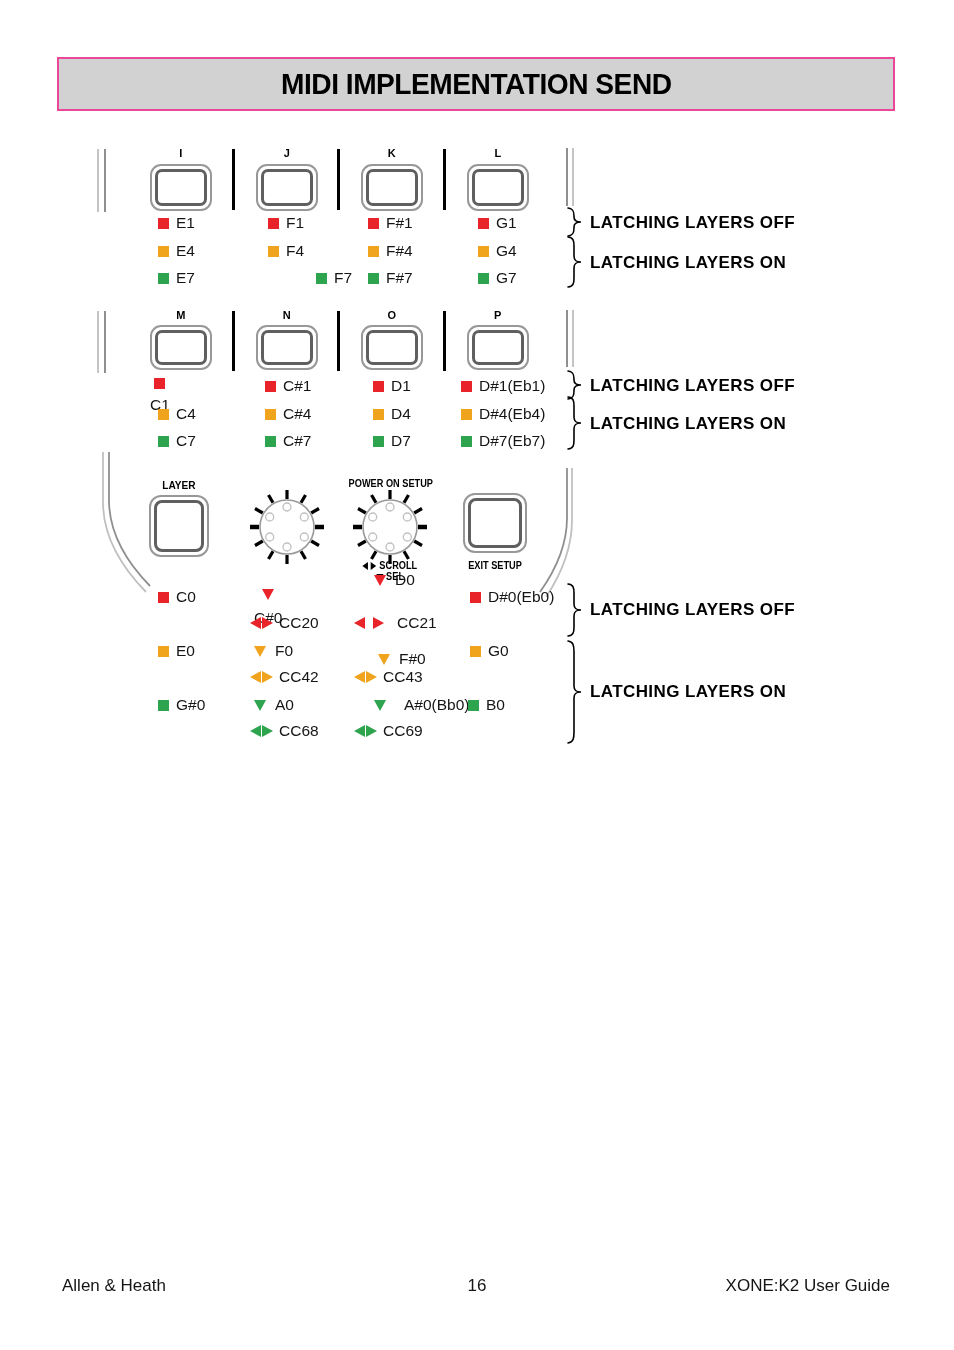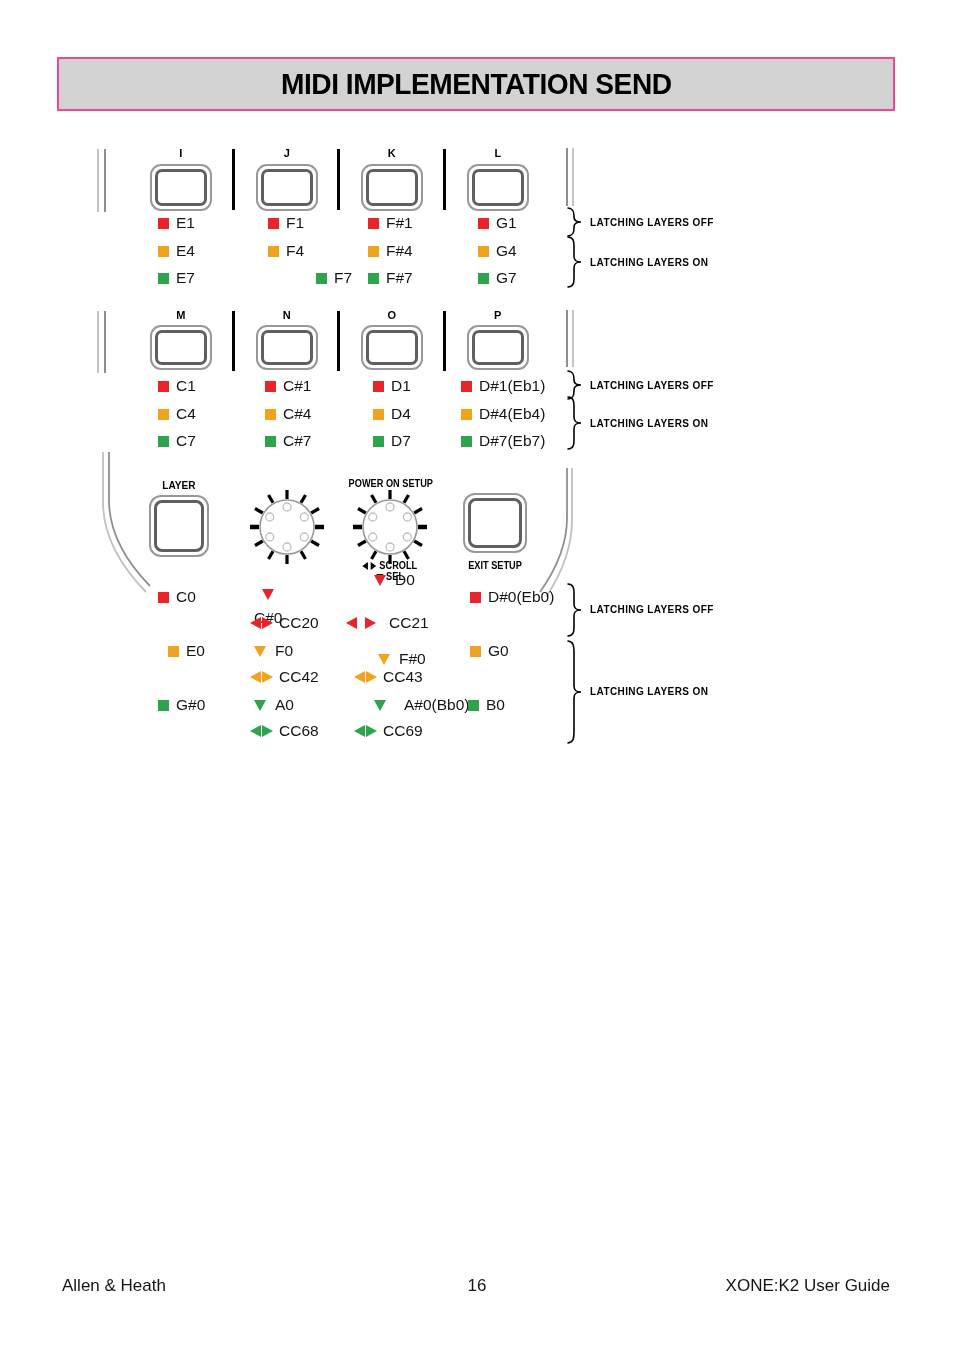--- a/index.html
+++ b/index.html
@@ -50,21 +50,21 @@
   .td.amber{border-top-color:#f0a41e;} .tl.amber{border-right-color:#f0a41e;} .tr.amber{border-left-color:#f0a41e;}
   .td.green{border-top-color:#2fa44e;} .tl.green{border-right-color:#2fa44e;} .tr.green{border-left-color:#2fa44e;}
   .cc .lbl{margin-left:5px;}
   .cc{gap:1px;}
 
   
   .mtl{width:0;height:0;border-top:4px solid transparent;border-bottom:4px solid transparent;border-right:6px solid #000;}
   .mtr{width:0;height:0;border-top:4px solid transparent;border-bottom:4px solid transparent;border-left:6px solid #000;}
   .mtd{width:0;height:0;border-left:4px solid transparent;border-right:4px solid transparent;border-top:6px solid #000;}
 
-  .brace-label{position:absolute;font-weight:bold;font-size:10px;line-height:16px;
+  .brace-label{position:absolute;font-weight:bold;font-size:17px;line-height:16px;
                color:#000;white-space:nowrap;letter-spacing:0.4px;}
 
   
   .footer-left{position:absolute;left:62px;top:1276px;font-size:17px;color:#151515;}
   .footer-center{position:absolute;left:0;top:1276px;width:954px;text-align:center;font-size:17px;color:#151515;}
   .footer-right{position:absolute;right:64px;top:1276px;font-size:17px;color:#151515;}
 
   svg{display:block;}
   .defs-holder{position:absolute;width:0;height:0;overflow:hidden;}
 </style>
@@ -210,21 +210,21 @@
     <div class="btn" style="left:256px;top:325px;height:45px;">
         <div class="inner"></div>
       </div>
     <div class="btn" style="left:361px;top:325px;height:45px;">
         <div class="inner"></div>
       </div>
     <div class="btn" style="left:467px;top:325px;height:45px;">
         <div class="inner"></div>
       </div>
 
-    <div class="led-cell" style="left:158px;top:378px;">
+    <div class="led-cell" style="left:150px;top:378px;flex-direction:column;">
         <span class="sq red"></span>
         <span>C1</span>
       </div>
     <div class="led-cell" style="left:265px;top:378px;">
         <span class="sq red"></span>
         <span>C#1</span>
       </div>
     <div class="led-cell" style="left:373px;top:378px;">
         <span class="sq red"></span>
         <span>D1</span>
@@ -324,31 +324,31 @@
       </div>
     <div class="led-cell cc" style="left:250px;top:615px;">
         <span class="tl red"></span>
         <span class="tr red"></span>
         <span class="lbl">CC20</span>
       </div>
     <div class="led-cell" style="left:374px;top:572px;gap:9px;">
         <span class="td red"></span>
         <span>D0</span>
       </div>
-    <div class="led-cell cc" style="left:346px;top:615px;gap:8px;">
+    <div class="led-cell cc" style="left:354px;top:615px;gap:8px;">
         <span class="tl red"></span>
         <span class="tr red"></span>
         <span class="lbl">CC21</span>
       </div>
     <div class="led-cell" style="left:470px;top:589px;">
         <span class="sq red"></span>
         <span>D#0(Eb0)</span>
       </div>
 
-    <div class="led-cell" style="left:168px;top:643px;">
+    <div class="led-cell" style="left:158px;top:643px;">
         <span class="sq amber"></span>
         <span>E0</span>
       </div>
     <div class="led-cell" style="left:254px;top:643px;gap:9px;">
         <span class="td amber"></span>
         <span>F0</span>
       </div>
     <div class="led-cell cc" style="left:250px;top:669px;">
         <span class="tl amber"></span>
         <span class="tr amber"></span>

